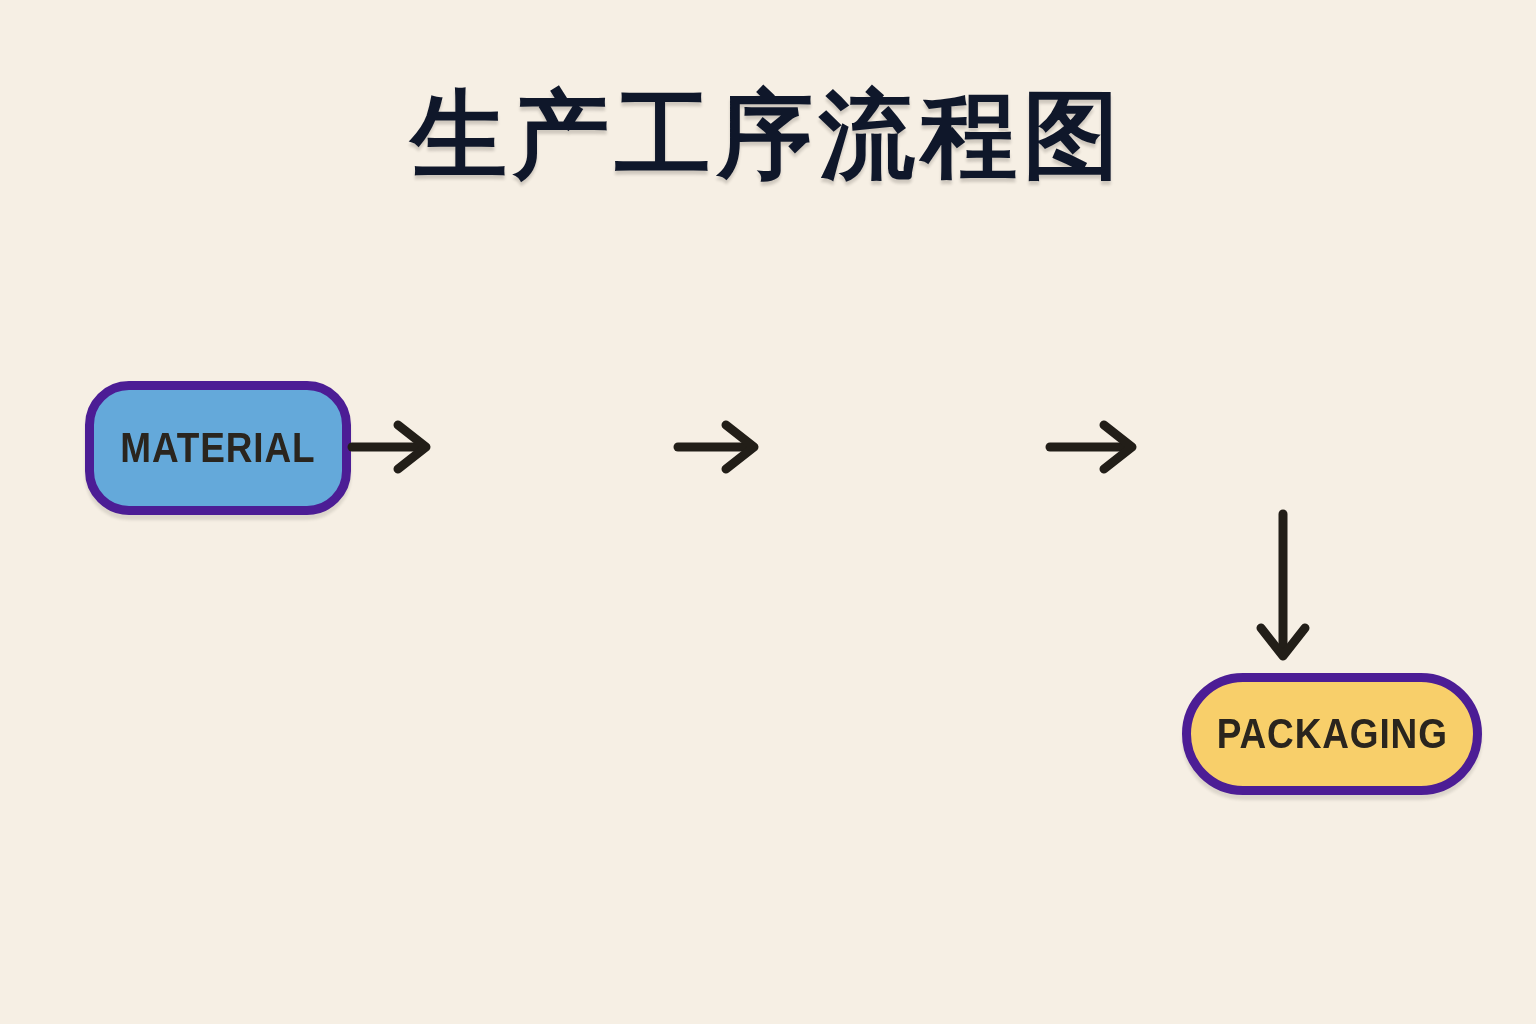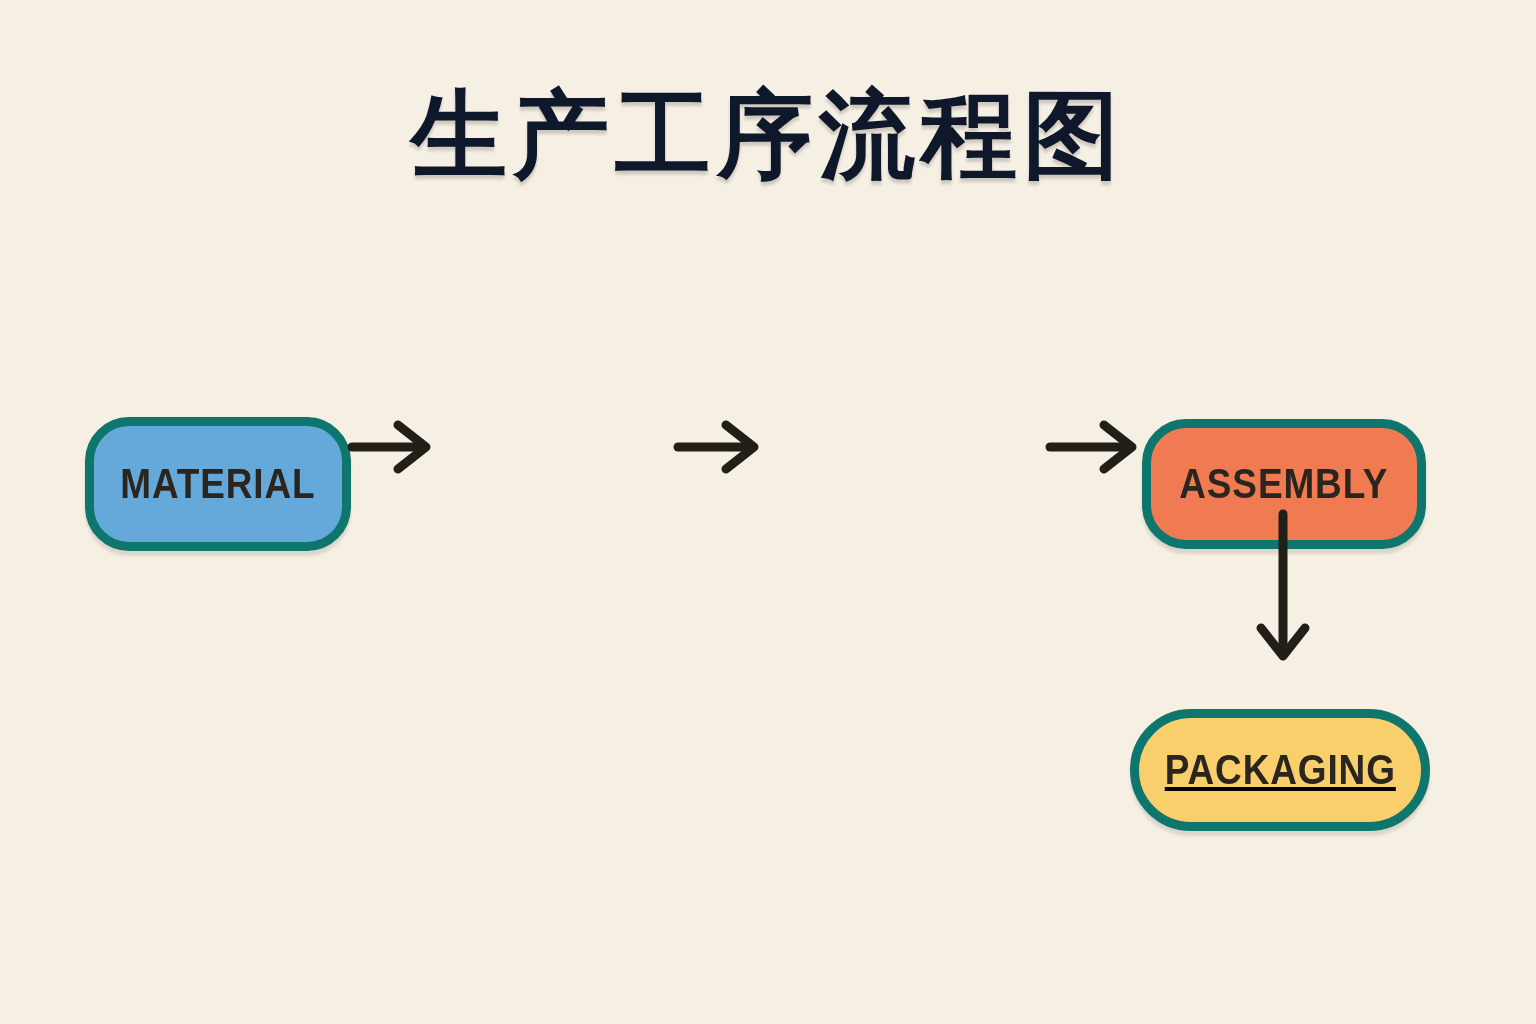--- a/index.html
+++ b/index.html
@@ -26,26 +26,25 @@
     text-align: center;
     font-size: 96px;
     font-weight: bold;
     color: #0f172a;
     letter-spacing: 6px;
     text-shadow: 0 4px 3px rgba(34,30,24,0.18);
   }
   .node {
     position: absolute;
     box-sizing: border-box;
-    border: 9px solid #0f766e;
+    border: 9px solid #4c1d95;
     display: flex;
     align-items: center;
     justify-content: center;
     box-shadow: 0 5px 3px rgba(34,30,24,0.12);
-    margin-top: 36px;
   }
   .node-label {
     font-weight: bold;
     font-size: 42px;
     color: #2a251e;
     letter-spacing: 1px;
     transform: scaleX(0.88);
     white-space: nowrap;
   }
   .node-material {
@@ -60,25 +59,24 @@
     border-radius: 44px;
     background: #7cc39c;
   }
   .node-assembly {
     left: 1142px; top: 383px;
     width: 284px; height: 130px;
     border-radius: 44px;
     background: #f07a52;
   }
   .node-packaging {
-    left: 1130px; top: 673px;
+    left: 1182px; top: 673px;
     width: 300px; height: 122px;
     border-radius: 61px;
     background: #f8cf6a;
-    text-decoration: underline;
   }
   .diamond-wrap {
     position: absolute;
     left: 456px; top: 355px;   
     width: 184px; height: 184px;
   }
   .diamond-shape {
     position: absolute;
     inset: 0;
     box-sizing: border-box;
@@ -110,23 +108,20 @@
 <div class="canvas">
 
   <div class="diagram-title">生产工序流程图</div>
 
   <div class="node node-material">
     <span class="node-label">MATERIAL</span>
   </div>
 
 
 
-  <div class="node node-assembly">
-    <span class="node-label">ASSEMBLY</span>
-  </div>
 
   <div class="node node-packaging">
     <span class="node-label">PACKAGING</span>
   </div>
 
   <svg class="arrows" width="1536" height="1024" viewBox="0 0 1536 1024">
     <g stroke="#221e18" stroke-width="9" fill="none" stroke-linecap="round" stroke-linejoin="round">
 
       <g>
         <line x1="352" y1="447" x2="424" y2="447"></line>

